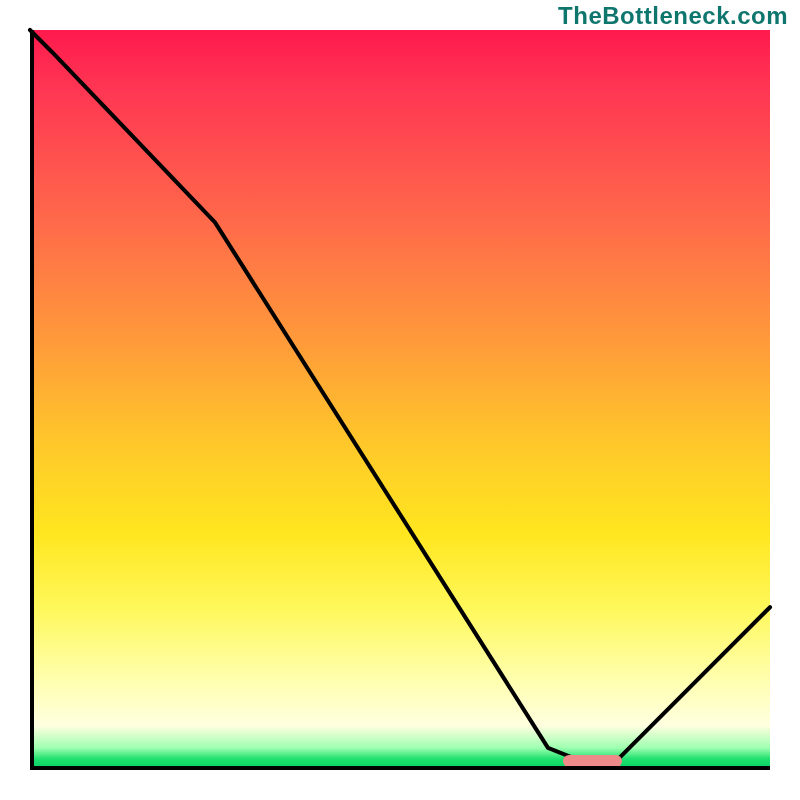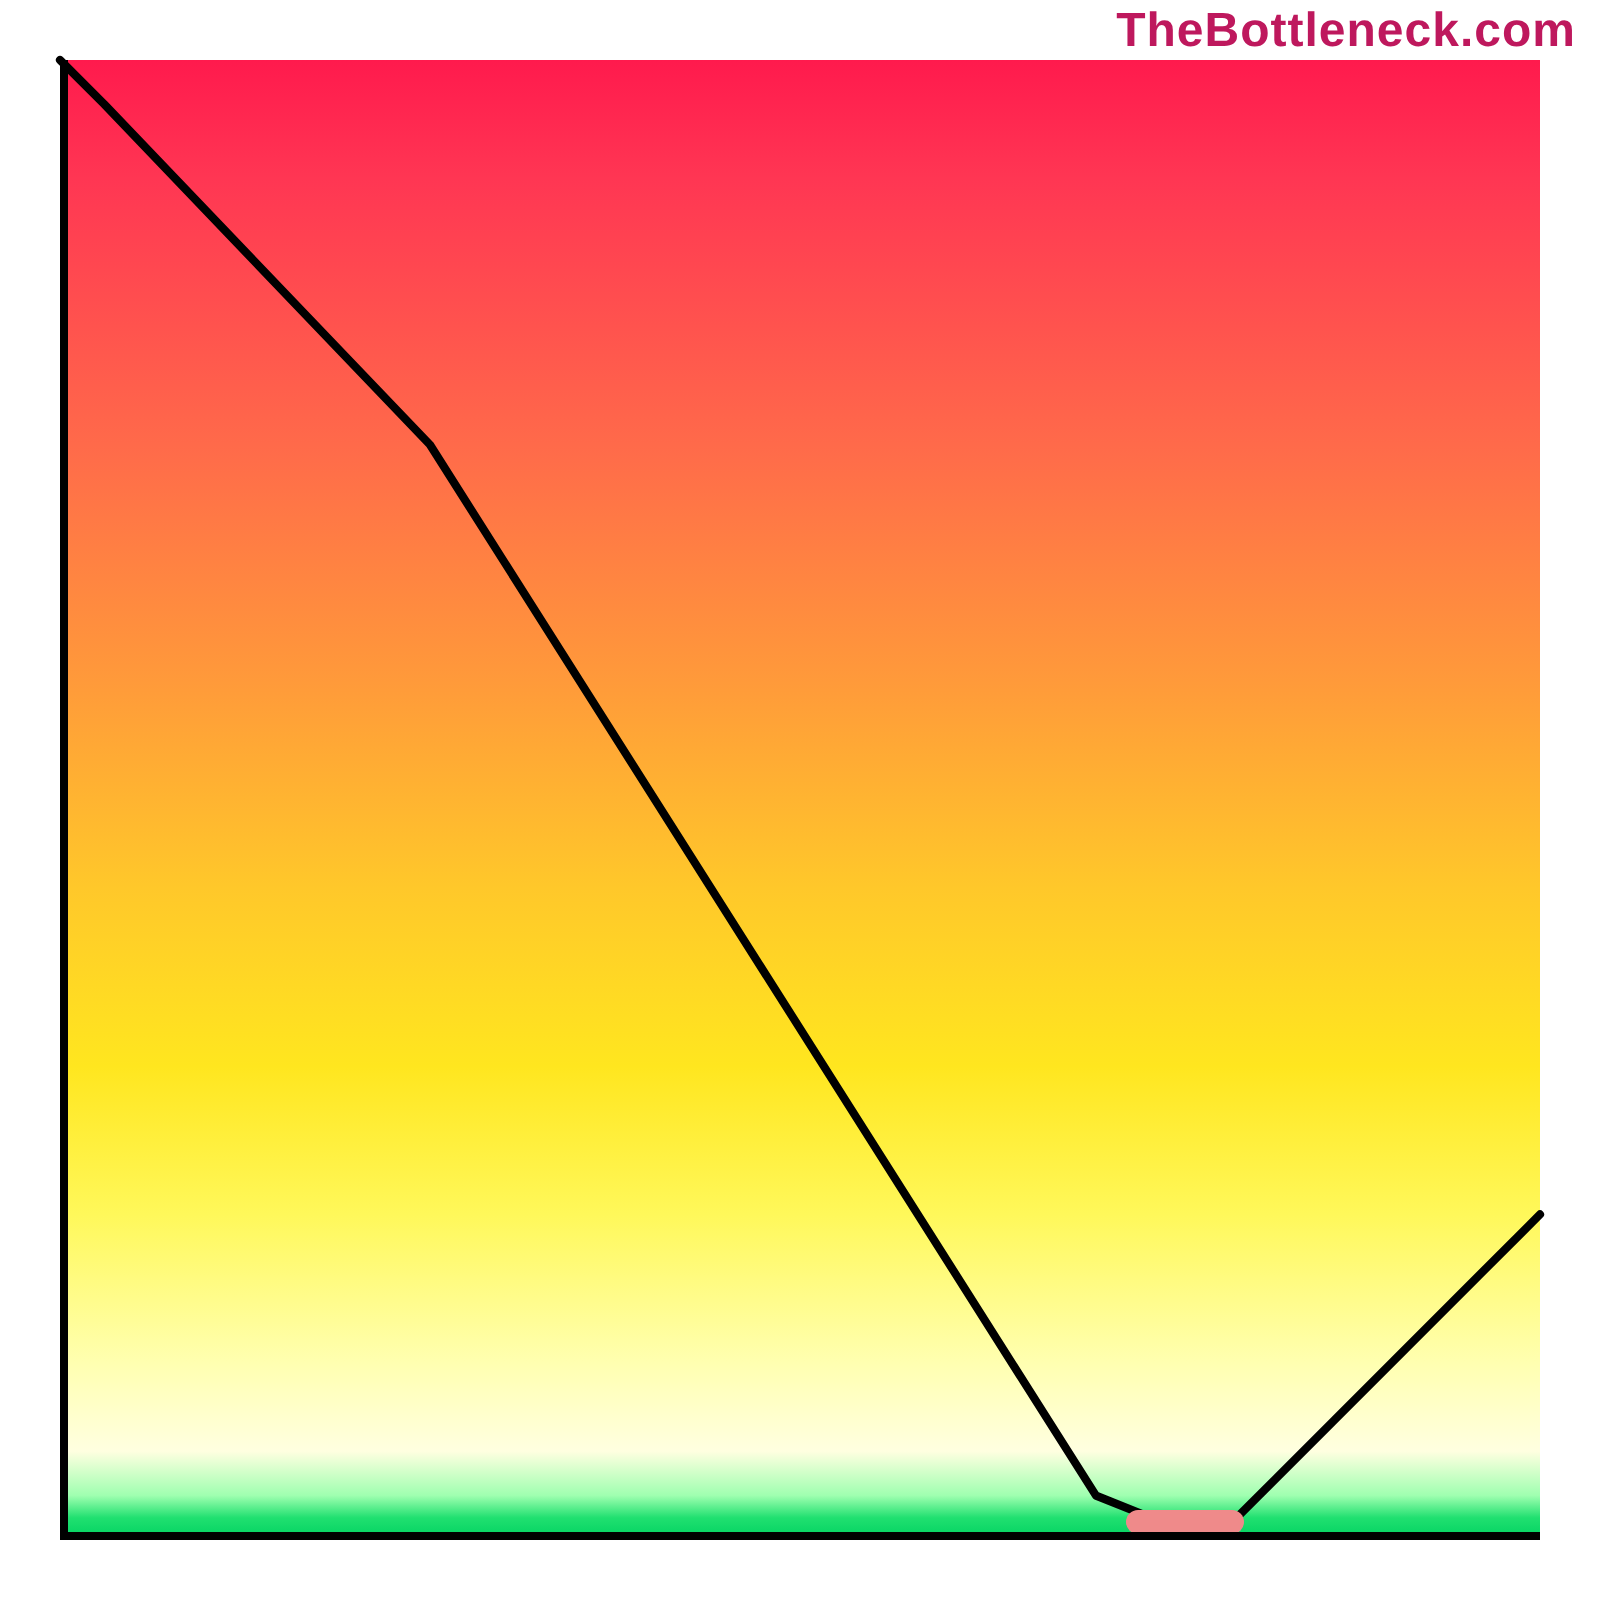--- a/index.html
+++ b/index.html
@@ -15,21 +15,21 @@
     width: 800px;
     height: 800px;
   }
   .watermark {
     position: absolute;
     top: 2px;
     right: 12px;
     font-family: Arial, Helvetica, sans-serif;
     font-size: 24px;
     font-weight: bold;
-    color: #be185d;
+    color: #0f766e;
     letter-spacing: 0.5px;
   }
   .plot-area {
     position: absolute;
     left: 30px;
     top: 30px;
     width: 740px;
     height: 740px;
   }
   

